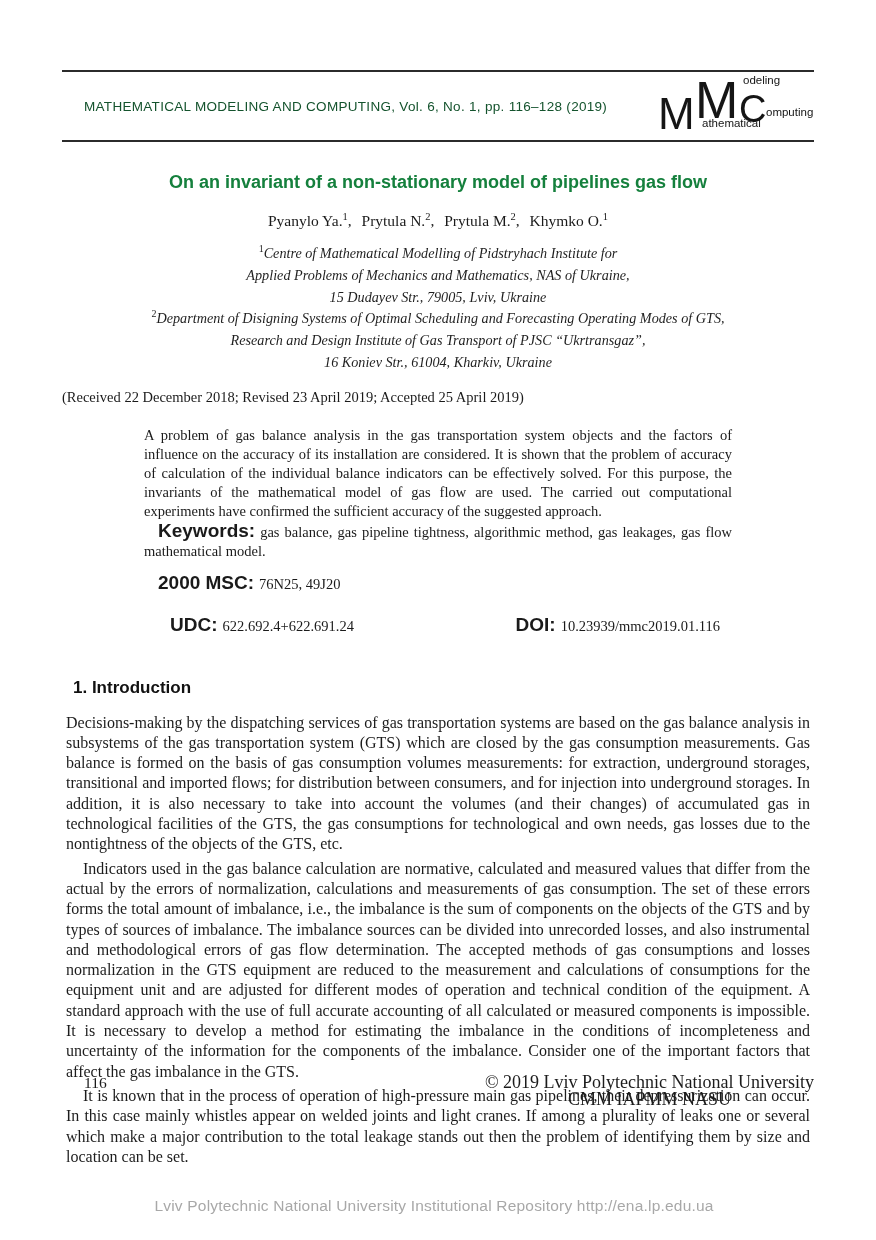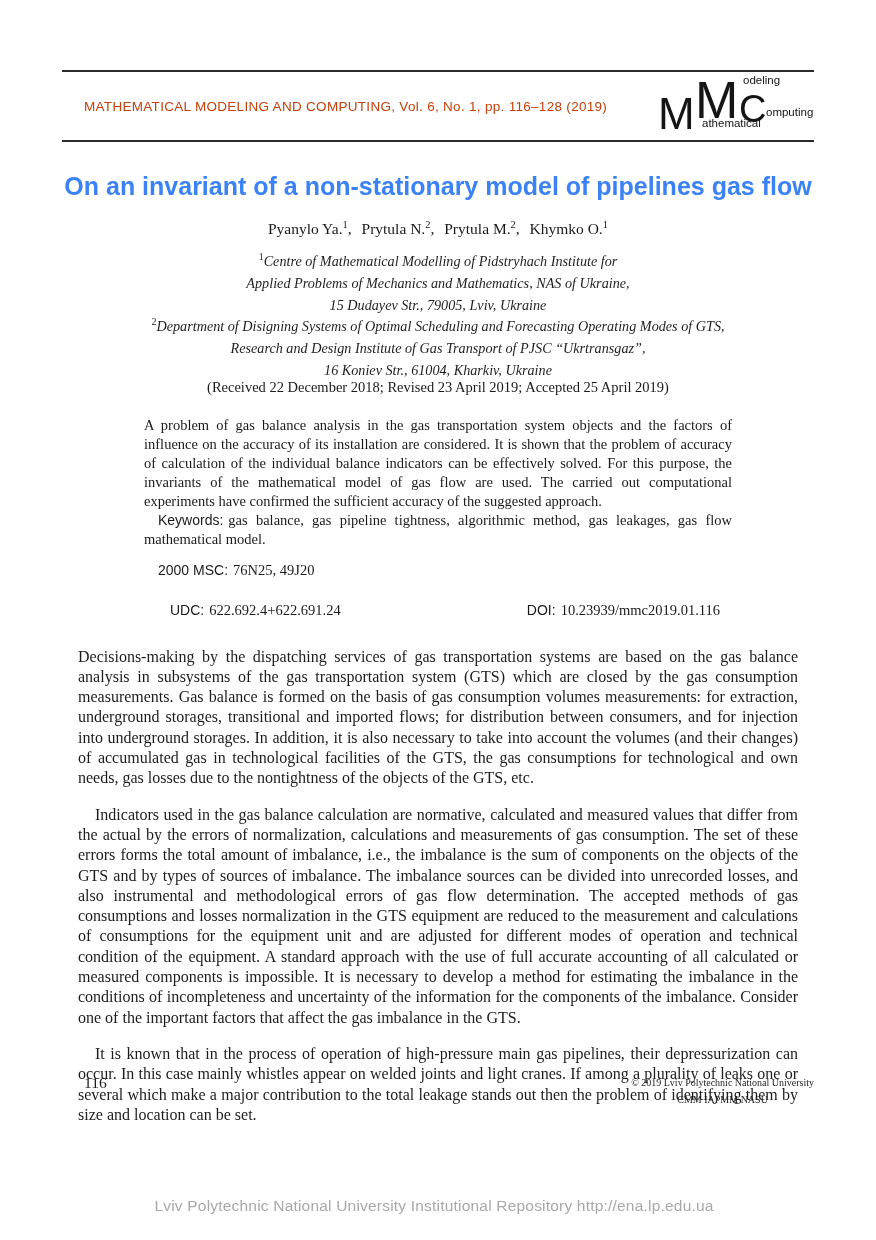--- a/index.html
+++ b/index.html
@@ -11,77 +11,77 @@
     color:#1a1a1a;
     overflow:hidden;
     font-family:"Liberation Serif", serif;
   }
   .content{padding:0 62px;}
   .rule{height:2px;background:#2b2b2b;}
   .top-rule{margin-top:70px;}
   .header-row{position:relative;height:68px;display:flex;align-items:center;}
   .journal-ref{
     font-family:"Liberation Sans", sans-serif;
-    font-size:13.5px;color:#c2410c;letter-spacing:0.3px;
+    font-size:13.5px;color:#14532d;letter-spacing:0.3px;
     padding-left:22px;
   }
   
   .logo{position:absolute;right:14px;top:4px;width:142px;height:62px;
         font-family:"Liberation Sans", sans-serif;color:#151515;font-weight:500;}
   .logo span{position:absolute;line-height:1;white-space:nowrap;}
   .lg-m1{left:0;top:16px;font-size:44px;}
   .lg-m1s{left:30px;top:42px;font-size:11.5px;padding-left:14px;}
   .lg-m2{left:37px;top:-2px;font-size:52px;}
   .lg-m2s{left:85px;top:-1px;font-size:11.5px;}
   .lg-c{left:81px;top:14px;font-size:38px;}
   .lg-cs{left:108px;top:31px;font-size:11.5px;}
 
   .title{
     margin:30px 0 16px 0;text-align:center;
     font-family:"Liberation Sans", sans-serif;
-    font-weight:bold;font-size:25px;color:#3b82f6;
+    font-weight:bold;font-size:18px;color:#15803d;
   }
   .authors{margin-top:18px;text-align:center;font-size:15.5px;color:#1a1a1a;}
   .author{margin:0 3px;}
   .authors sup{font-size:10.5px;}
   .affils{margin-top:10px;text-align:center;font-style:italic;font-size:14.2px;line-height:18px;color:#1f1f1f;}
   .affils sup{font-style:normal;font-size:10px;}
-  .received{margin-top:0;text-align:center;font-size:14.5px;}
+  .received{margin-top:18px;font-size:14.5px;}
 
   .abstract-block{width:588px;margin:20px auto 0 auto;font-size:14.5px;line-height:19px;}
   .abstract-block p{margin:0;}
   .abstract{text-align:justify;}
   .kw-line{text-align:justify;text-indent:14px;}
   .label{
-    font-family:"Liberation Sans", sans-serif;font-weight:normal;
-    font-size:14px;font-style:normal;margin-right:5px;
+    font-family:"Liberation Sans", sans-serif;font-weight:bold;
+    font-size:19px;font-style:normal;margin-right:5px;
   }
   .kw-text{}
   .msc-line{margin-top:12px !important;padding-left:14px;}
   .udc-doi{display:flex;justify-content:space-between;margin-top:9px;padding-left:14px;}
   .udc-doi p{margin:12px;}
 
   .section-heading{
     margin:30px 0 0 0;padding-left:11px;
     font-family:"Liberation Sans", sans-serif;
     font-weight:bold;font-size:17px;color:#111;
   }
   .body-par{
-    margin:16px;text-align:justify;
+    margin:4px;text-align:justify;
     font-size:16px;line-height:20.3px;color:#1c1c1c;
     text-indent:17px;
   }
   .first-par{margin-top:15px;text-indent:0;}
 
   .footer-row{
     position:absolute;left:62px;right:62px;top:1074px;
     display:flex;justify-content:space-between;align-items:flex-start;
   }
   .page-num{font-size:15.5px;padding-left:22px;}
-  .copyright{font-size:10px;line-height:17px;text-align:center;color:#1c1c1c;}
+  .copyright{font-size:18px;line-height:17px;text-align:center;color:#1c1c1c;}
   .watermark{
     position:absolute;left:0;right:8px;top:1197px;
     text-align:center;
     font-family:"Liberation Sans", sans-serif;
     font-size:15.5px;color:#a8a8a8;letter-spacing:0.2px;
   }
 </style>
 </head>
 <body>
 
@@ -126,20 +126,21 @@
     <div class="abstract-block">
       <p class="abstract">A problem of gas balance analysis in the gas transportation system objects and the factors of influence on the accuracy of its installation are considered. It is shown that the problem of accuracy of calculation of the individual balance indicators can be effectively solved. For this purpose, the invariants of the mathematical model of gas flow are used. The carried out computational experiments have confirmed the sufficient accuracy of the suggested approach.</p>
       <p class="kw-line"><span class="label">Keywords:</span><span class="kw-text">gas balance, gas pipeline tightness, algorithmic method, gas leakages, gas flow mathematical model.</span></p>
       <p class="msc-line"><span class="label">2000 MSC:</span><span>76N25, 49J20</span></p>
       <div class="udc-doi">
         <p><span class="label">UDC:</span><span>622.692.4+622.691.24</span></p>
         <p><span class="label">DOI:</span><span>10.23939/mmc2019.01.116</span></p>
       </div>
     </div>
 
+    <h2 class="section-heading">1. Introduction</h2>
 
     <p class="body-par first-par">Decisions-making by the dispatching services of gas transportation systems are based on the gas balance analysis in subsystems of the gas transportation system (GTS) which are closed by the gas consumption measurements. Gas balance is formed on the basis of gas consumption volumes measurements: for extraction, underground storages, transitional and imported flows; for distribution between consumers, and for injection into underground storages. In addition, it is also necessary to take into account the volumes (and their changes) of accumulated gas in technological facilities of the GTS, the gas consumptions for technological and own needs, gas losses due to the nontightness of the objects of the GTS, etc.</p>
     <p class="body-par">Indicators used in the gas balance calculation are normative, calculated and measured values that differ from the actual by the errors of normalization, calculations and measurements of gas consumption. The set of these errors forms the total amount of imbalance, i.e., the imbalance is the sum of components on the objects of the GTS and by types of sources of imbalance. The imbalance sources can be divided into unrecorded losses, and also instrumental and methodological errors of gas flow determination. The accepted methods of gas consumptions and losses normalization in the GTS equipment are reduced to the measurement and calculations of consumptions for the equipment unit and are adjusted for different modes of operation and technical condition of the equipment. A standard approach with the use of full accurate accounting of all calculated or measured components is impossible. It is necessary to develop a method for estimating the imbalance in the conditions of incompleteness and uncertainty of the information for the components of the imbalance. Consider one of the important factors that affect the gas imbalance in the GTS.</p>
     <p class="body-par">It is known that in the process of operation of high-pressure main gas pipelines, their depressurization can occur. In this case mainly whistles appear on welded joints and light cranes. If among a plurality of leaks one or several which make a major contribution to the total leakage stands out then the problem of identifying them by size and location can be set.</p>
   </div>
 
   <div class="footer-row">
     <div class="page-num">116</div>
     <div class="copyright">
       <div>© 2019 Lviv Polytechnic National University</div>

